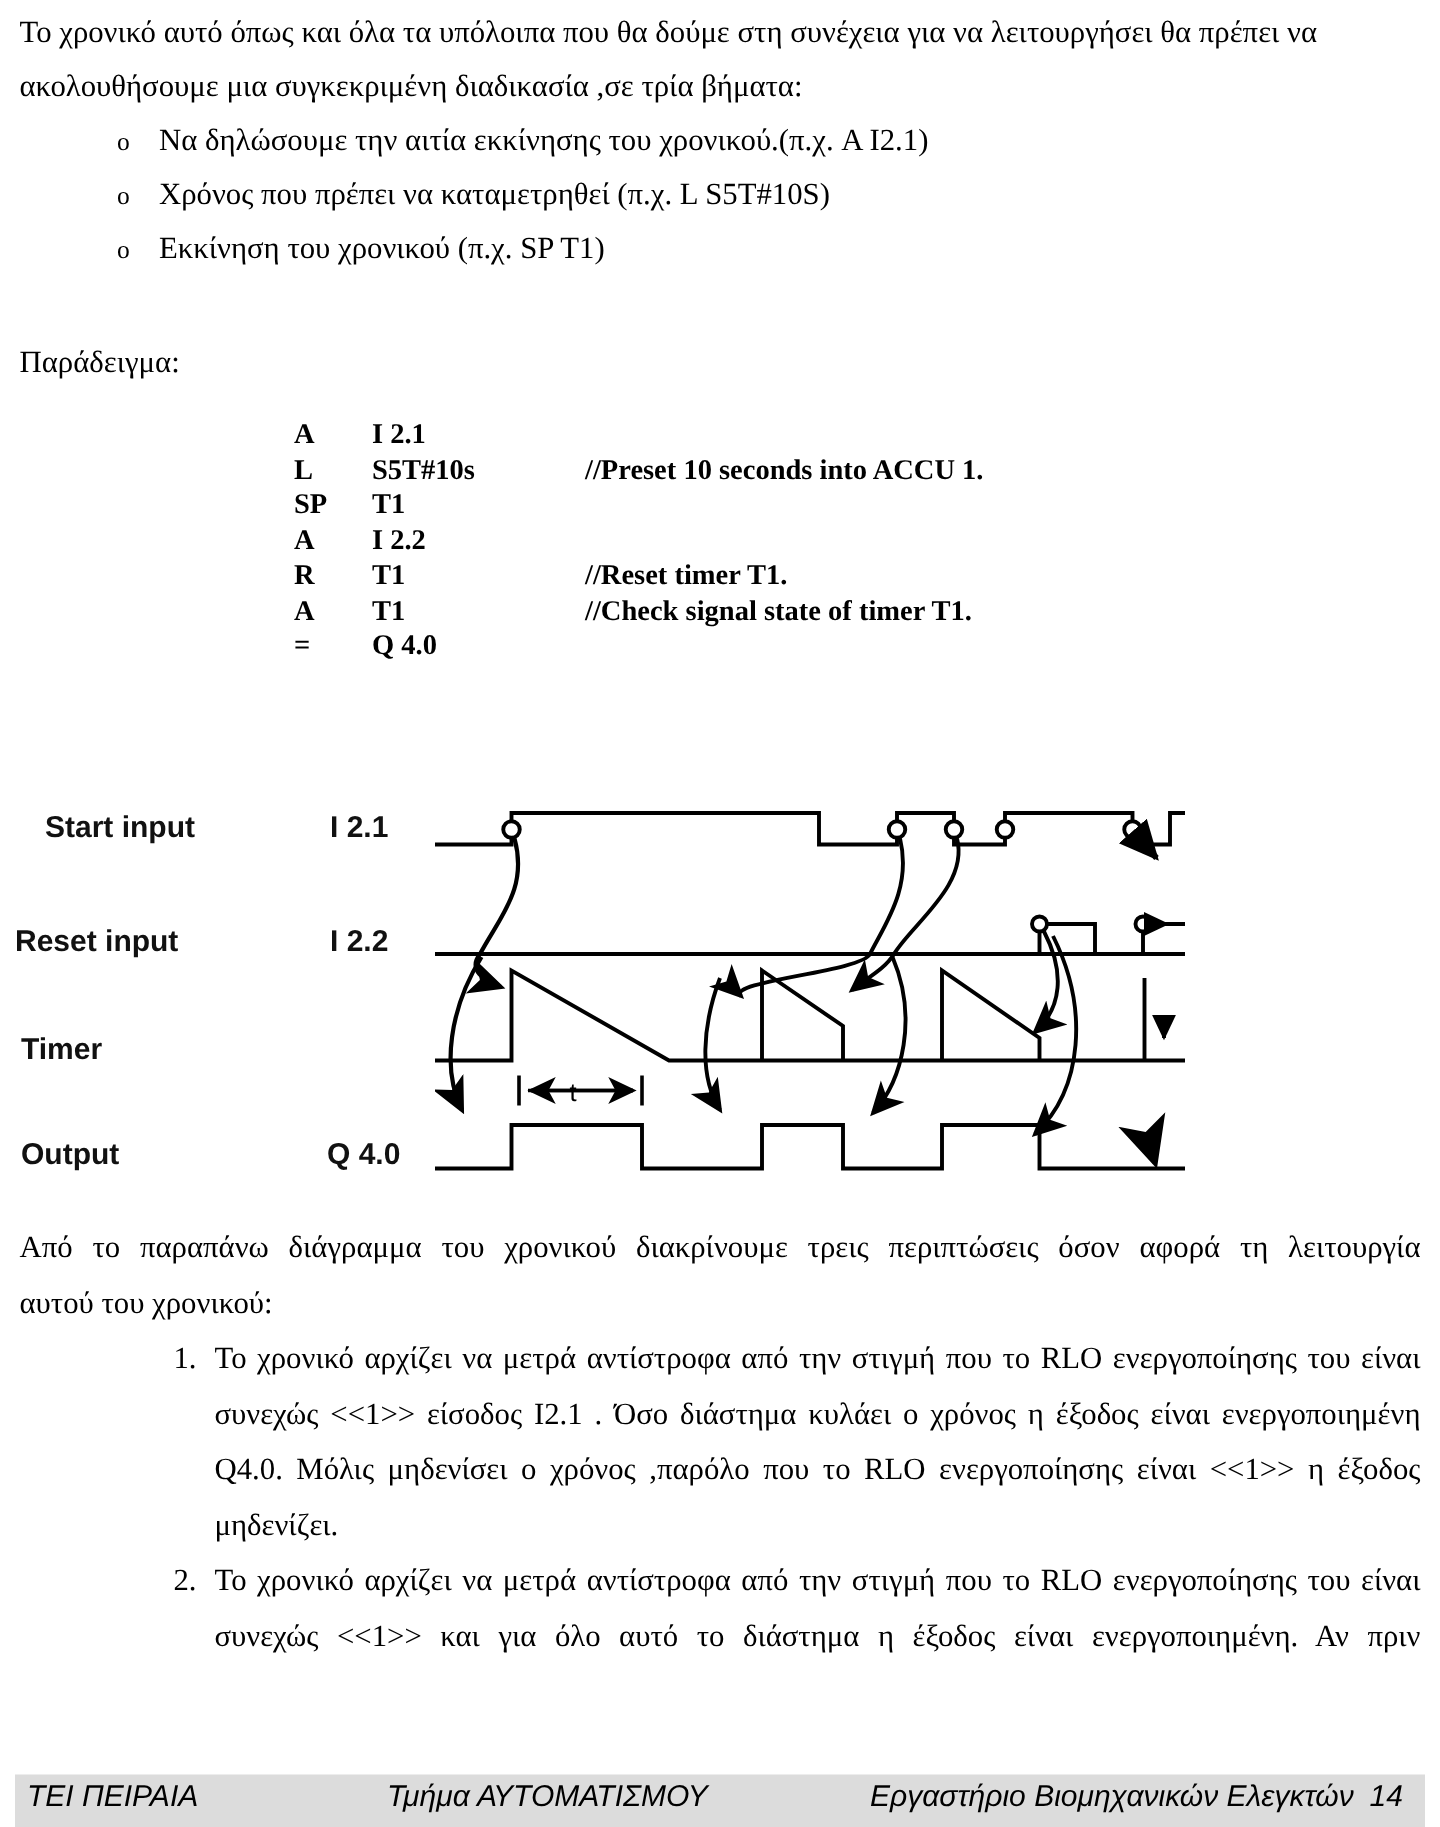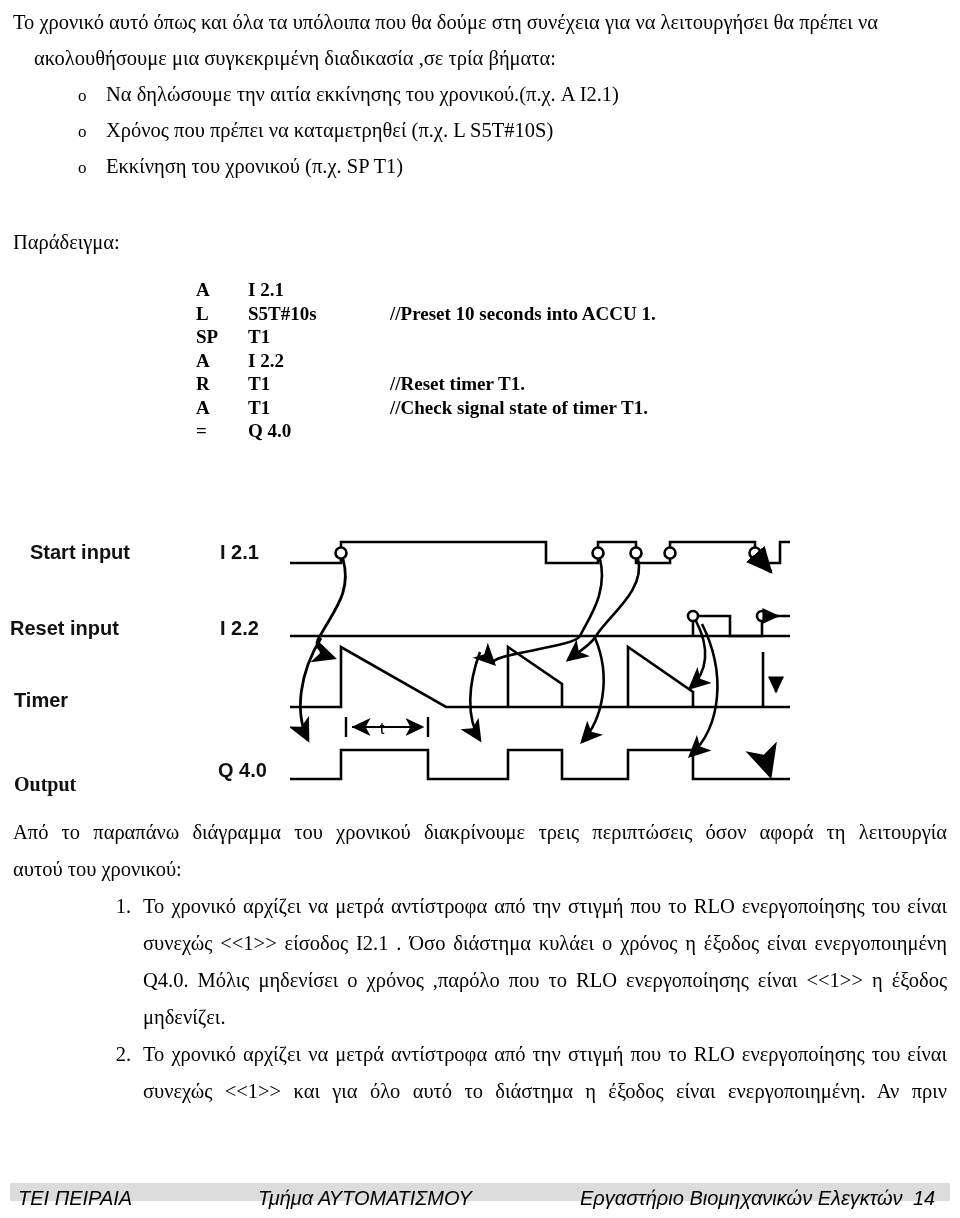--- a/index.html
+++ b/index.html
@@ -12,21 +12,21 @@
     position:relative;
   }
   .page{position:relative;width:960px;height:1218px;}
 
   
   .intro{
     position:absolute;left:13px;top:4px;width:934px;
     font-size:20.5px;line-height:36px;
     text-align:justify;text-justify:inter-word;
   }
-  .intro .l2{display:block;margin-left:21px;}
+  .intro .l2{display:block;}
 
   
   .olist{position:absolute;left:13px;top:76px;width:700px;}
   .orow{display:flex;align-items:baseline;height:36px;}
   .omark{width:28px;margin-left:65px;font-size:17px;line-height:36px;}
   .otext{font-size:20.5px;line-height:36px;white-space:nowrap;}
 
   
   .example-label{
     position:absolute;left:13px;top:228px;
@@ -65,21 +65,21 @@
   .nrow{display:flex;font-size:20.5px;line-height:37px;}
   .nmark{width:34px;margin-left:84px;text-align:right;padding-right:12px;flex:none;}
   .ntext{flex:1;text-align:justify;}
   .ntext span{display:block;}
   .ntext span.j{
     text-align:justify;text-align-last:justify;
   }
 
   
   .footer{
-    position:absolute;left:10px;top:1183px;width:940px;height:18px;
+    position:absolute;left:10px;top:1183px;width:940px;height:36px;
     background:#dcdcdc;
   }
   .footer .fin{
     position:relative;height:34px;
     font-family:"Liberation Sans","DejaVu Sans",sans-serif;
     font-style:italic;font-size:20px;color:#000;
   }
   .fitem{position:absolute;top:4px;white-space:nowrap;}
 </style>
 </head>
@@ -151,21 +151,21 @@
     <div class="labels">
       <div class="dlabel" style="left:30px;top:29px;">Start input</div>
       <div class="daddr" style="left:220px;top:29px;">I 2.1</div>
 
       <div class="dlabel" style="left:10px;top:105px;">Reset input</div>
       <div class="daddr" style="left:220px;top:105px;">I 2.2</div>
 
       <div class="dlabel" style="left:14px;top:177px;">Timer</div>
       <div class="daddr" style="left:220px;top:177px;"></div>
 
-      <div class="dlabel" style="left:14px;top:261px;font-family:Liberation Serif, serif;">Output</div>
+      <div class="dlabel" style="left:14px;top:247px;">Output</div>
       <div class="daddr" style="left:218px;top:247px;">Q 4.0</div>
     </div>
 
     <div class="wave-wrap">
       <svg width="500" height="300" viewBox="0 0 500 300">
         <defs>
           <marker id="ah" markerWidth="9" markerHeight="9" refX="7.5" refY="4.5" orient="auto" markerUnits="strokeWidth">
             <path d="M0,0.4 L8.6,4.5 L0,8.6 L2.2,4.5 Z" fill="#000"></path>
           </marker>
           <marker id="ah2" markerWidth="7" markerHeight="7" refX="6" refY="3.5" orient="auto" markerUnits="strokeWidth">

